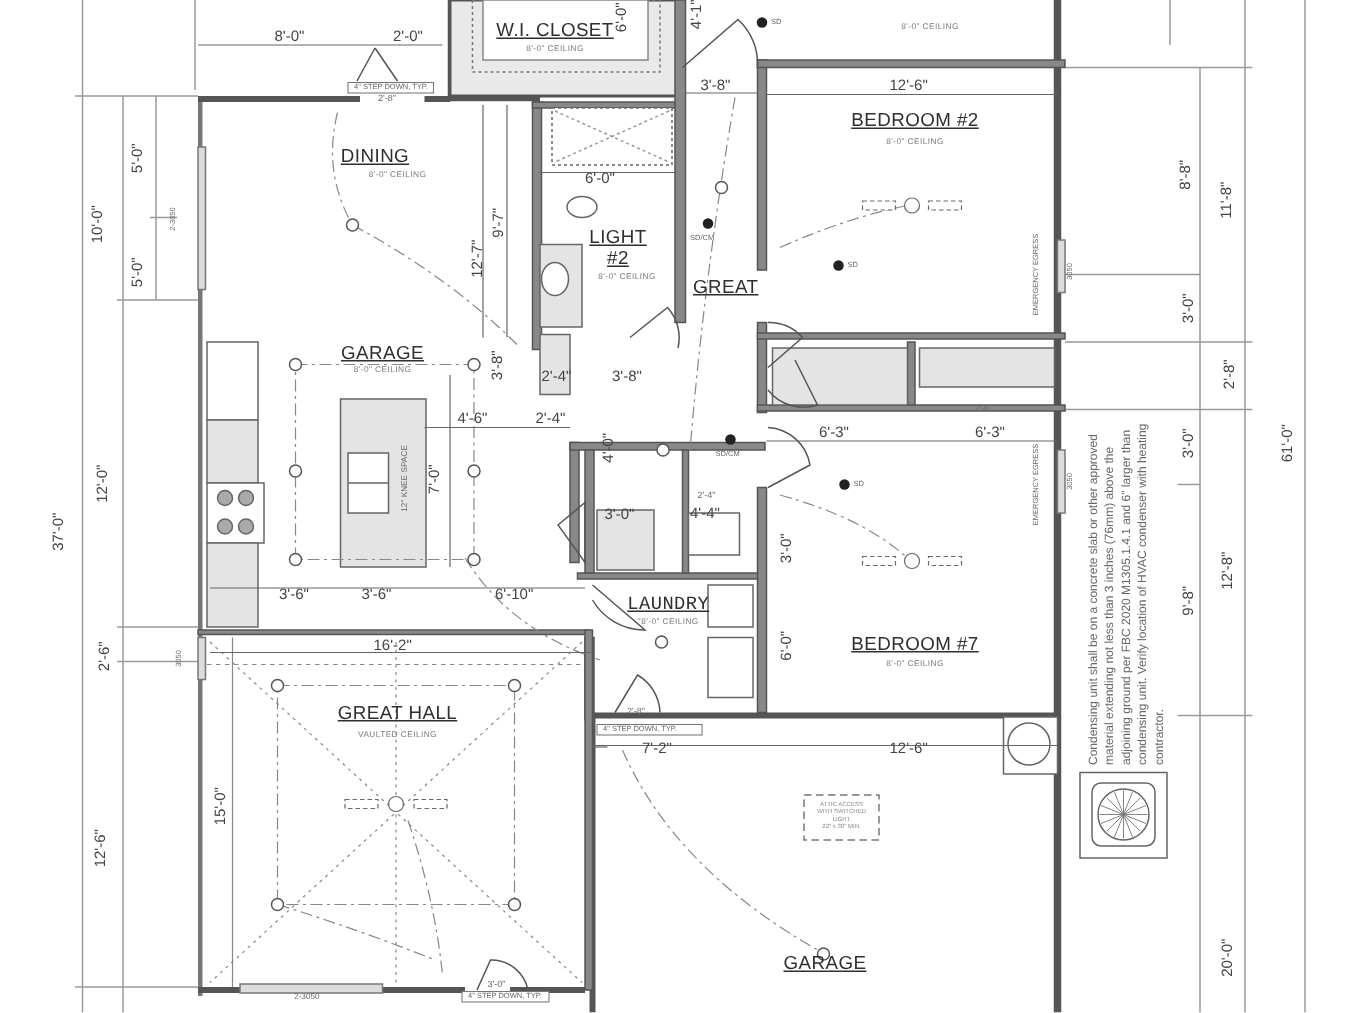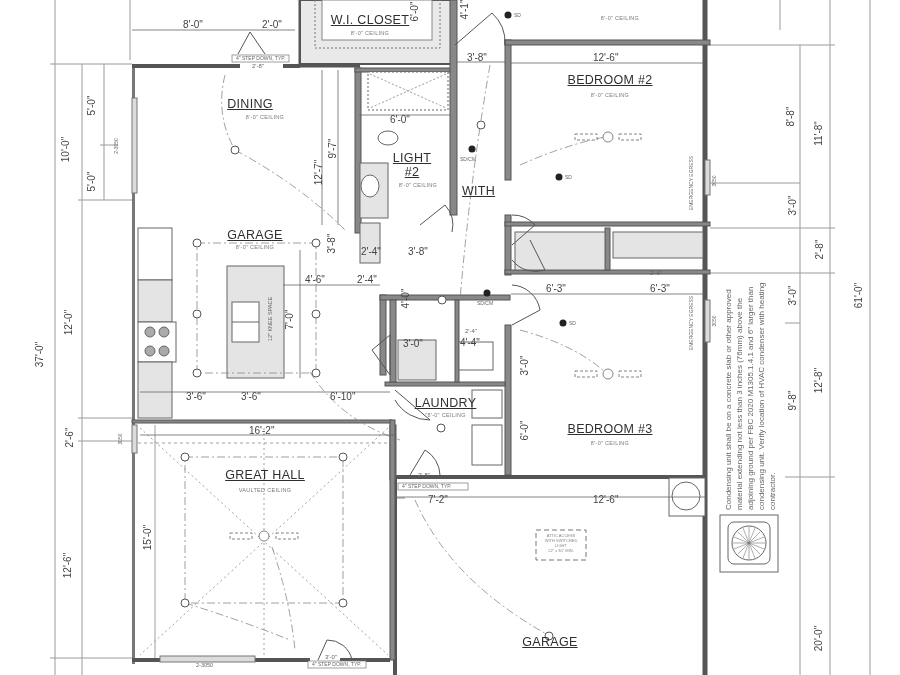--- a/index.html
+++ b/index.html
@@ -239,34 +239,34 @@
 <div class="lbl room" style="left:330px;top:13px;width:80px;">W.I. CLOSET</div>
 <div class="lbl ceil" style="left:330px;top:30px;width:80px;">8'-0" CEILING</div>
 
 <div class="lbl room" style="left:220px;top:97px;width:60px;">DINING</div>
 <div class="lbl ceil" style="left:235px;top:114px;width:60px;">8'-0" CEILING</div>
 
 <div class="lbl room" style="left:392px;top:151px;width:40px;">LIGHT</div>
 <div class="lbl room" style="left:392px;top:165px;width:40px;">#2</div>
 <div class="lbl ceil" style="left:388px;top:182px;width:60px;">8'-0" CEILING</div>
 
-<div class="lbl room" style="left:462px;top:184px;width:40px;text-align:left;">WITH</div>
+<div class="lbl room" style="left:462px;top:184px;width:40px;text-align:left;">GREAT</div>
 
 <div class="lbl room" style="left:560px;top:73px;width:100px;">BEDROOM #2</div>
 <div class="lbl ceil" style="left:565px;top:92px;width:90px;">8'-0" CEILING</div>
 
 <div class="lbl ceil" style="left:585px;top:15px;width:70px;">8'-0" CEILING</div>
 
 <div class="lbl room" style="left:225px;top:228px;width:60px;">GARAGE</div>
 <div class="lbl ceil" style="left:225px;top:244px;width:60px;">8'-0" CEILING</div>
 
-<div class="lbl room" style="left:413px;top:396px;width:65px;">LAUNDRY</div>
+<div class="lbl room" style="left:413px;top:396px;width:65px;font-family:Liberation Mono, monospace;">LAUNDRY</div>
 <div class="lbl ceil" style="left:413px;top:412px;width:65px;">"8'-0" CEILING</div>
 
-<div class="lbl room" style="left:560px;top:422px;width:100px;">BEDROOM #3</div>
+<div class="lbl room" style="left:560px;top:422px;width:100px;">BEDROOM #7</div>
 <div class="lbl ceil" style="left:565px;top:440px;width:90px;">8'-0" CEILING</div>
 
 <div class="lbl room" style="left:215px;top:468px;width:100px;">GREAT HALL</div>
 <div class="lbl ceil" style="left:215px;top:487px;width:100px;">VAULTED CEILING</div>
 
 <div class="lbl room" style="left:520px;top:635px;width:60px;">GARAGE</div>
 
 <div class="lbl dim" style="left:183px;top:19px;">8'-0"</div>
 <div class="lbl dim" style="left:262px;top:19px;">2'-0"</div>
 <div class="lbl small" style="left:252px;top:63px;">2'-8"</div>

